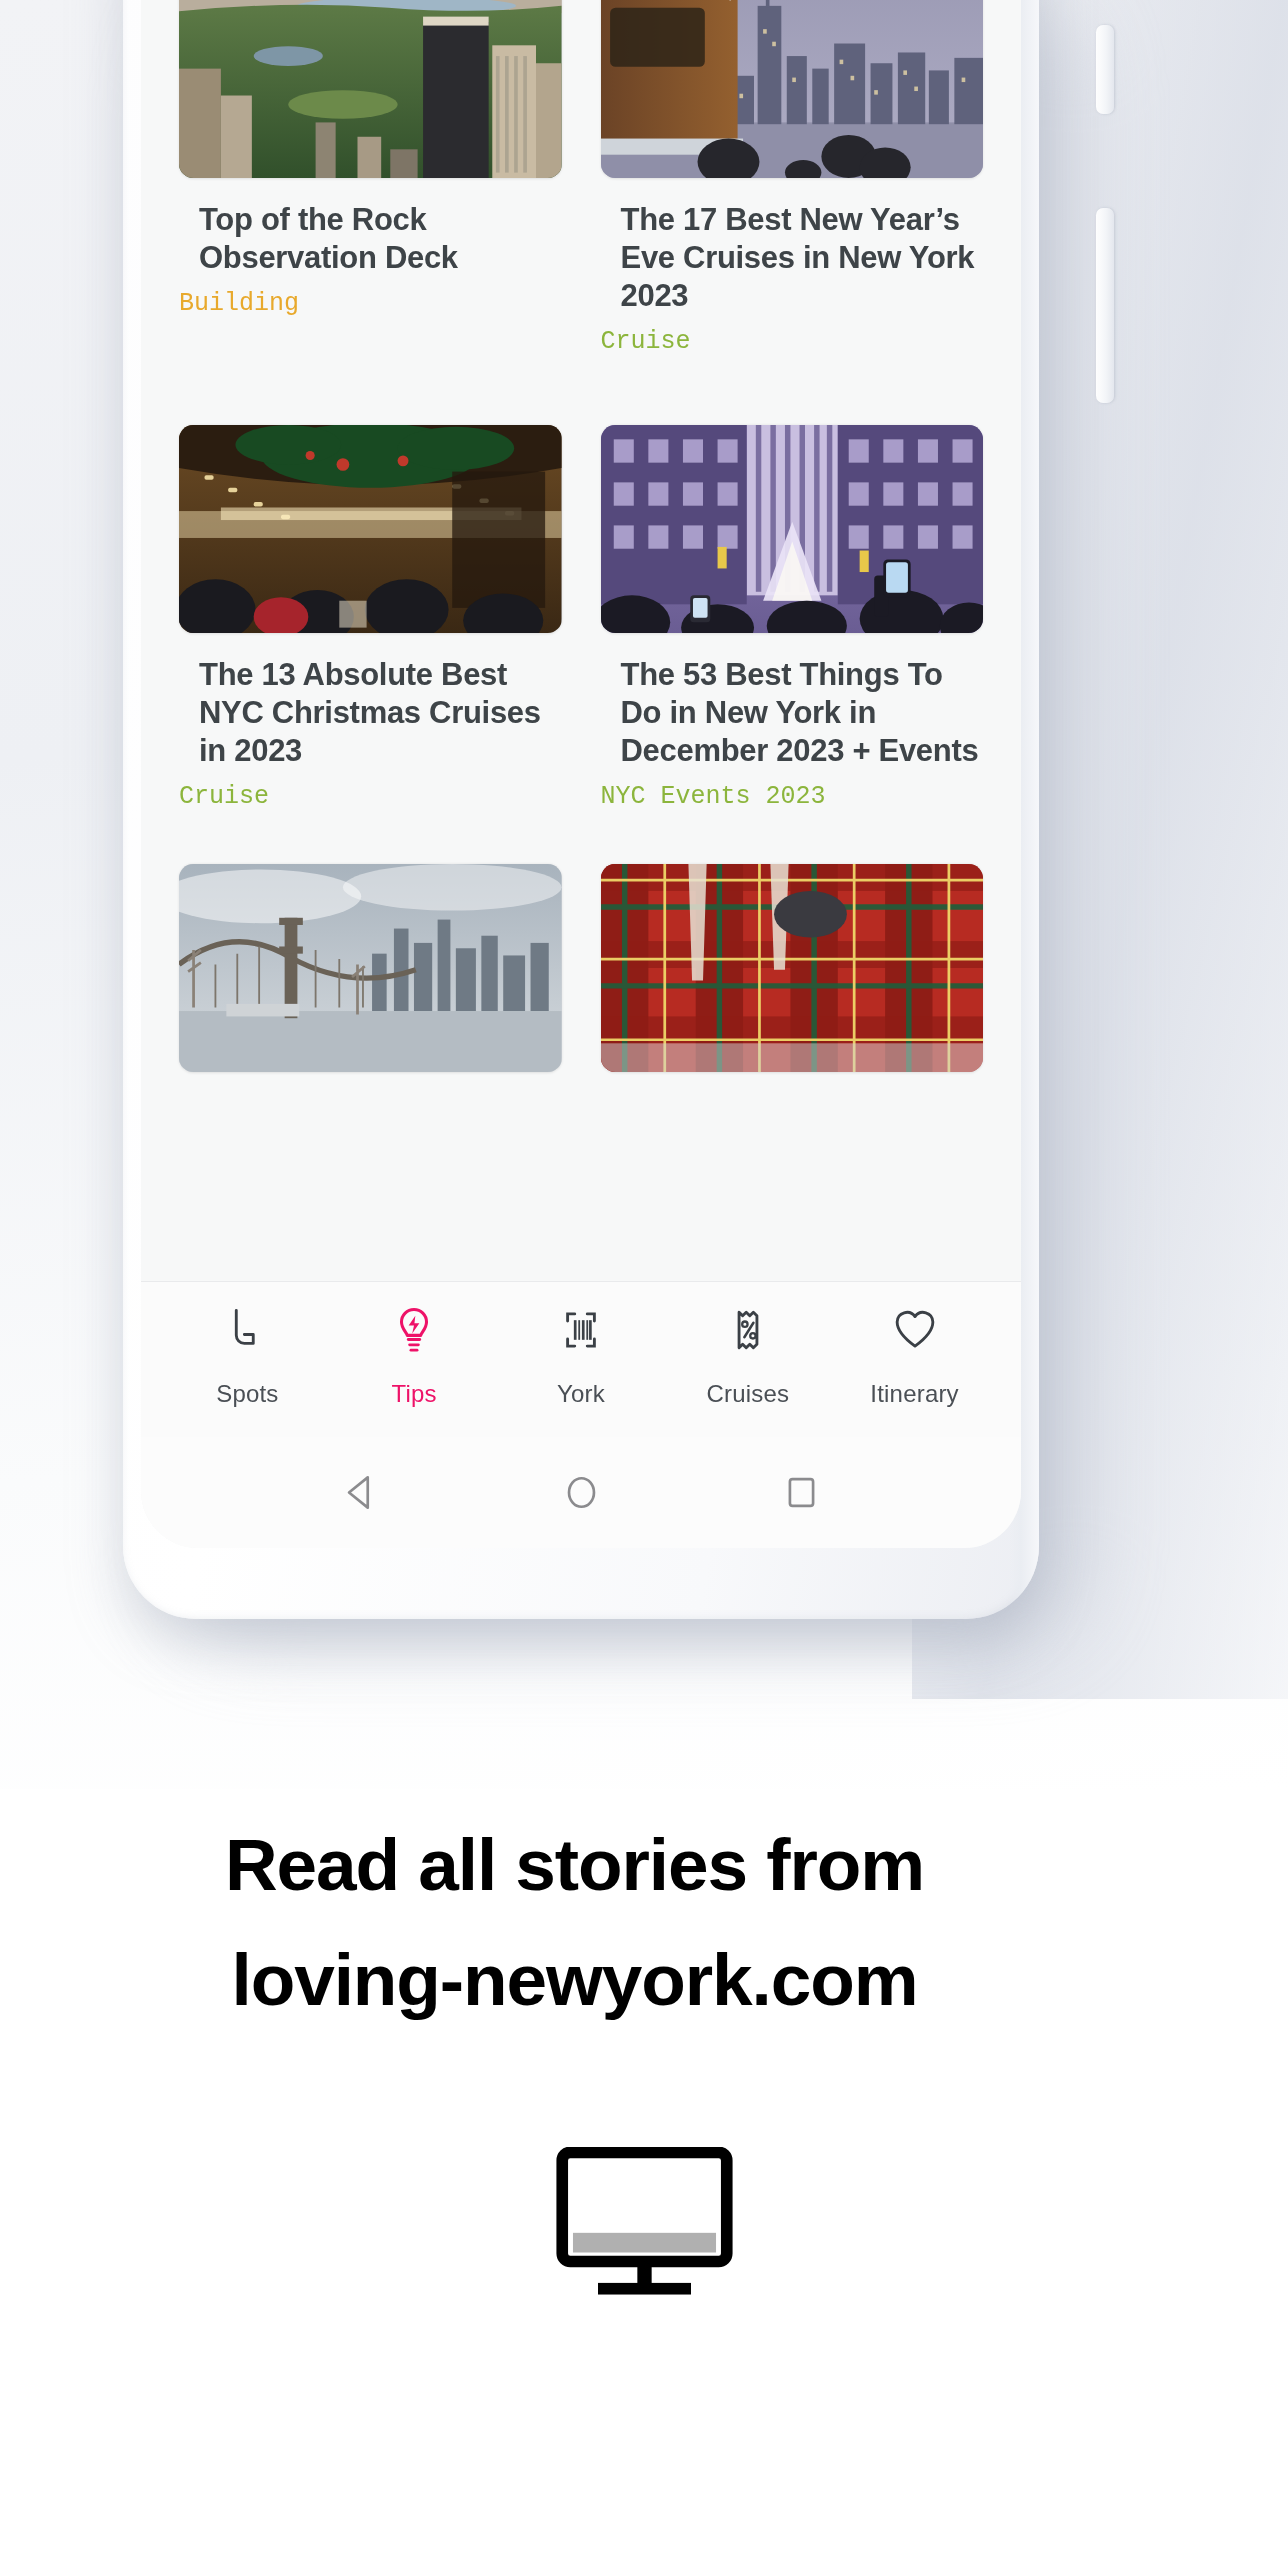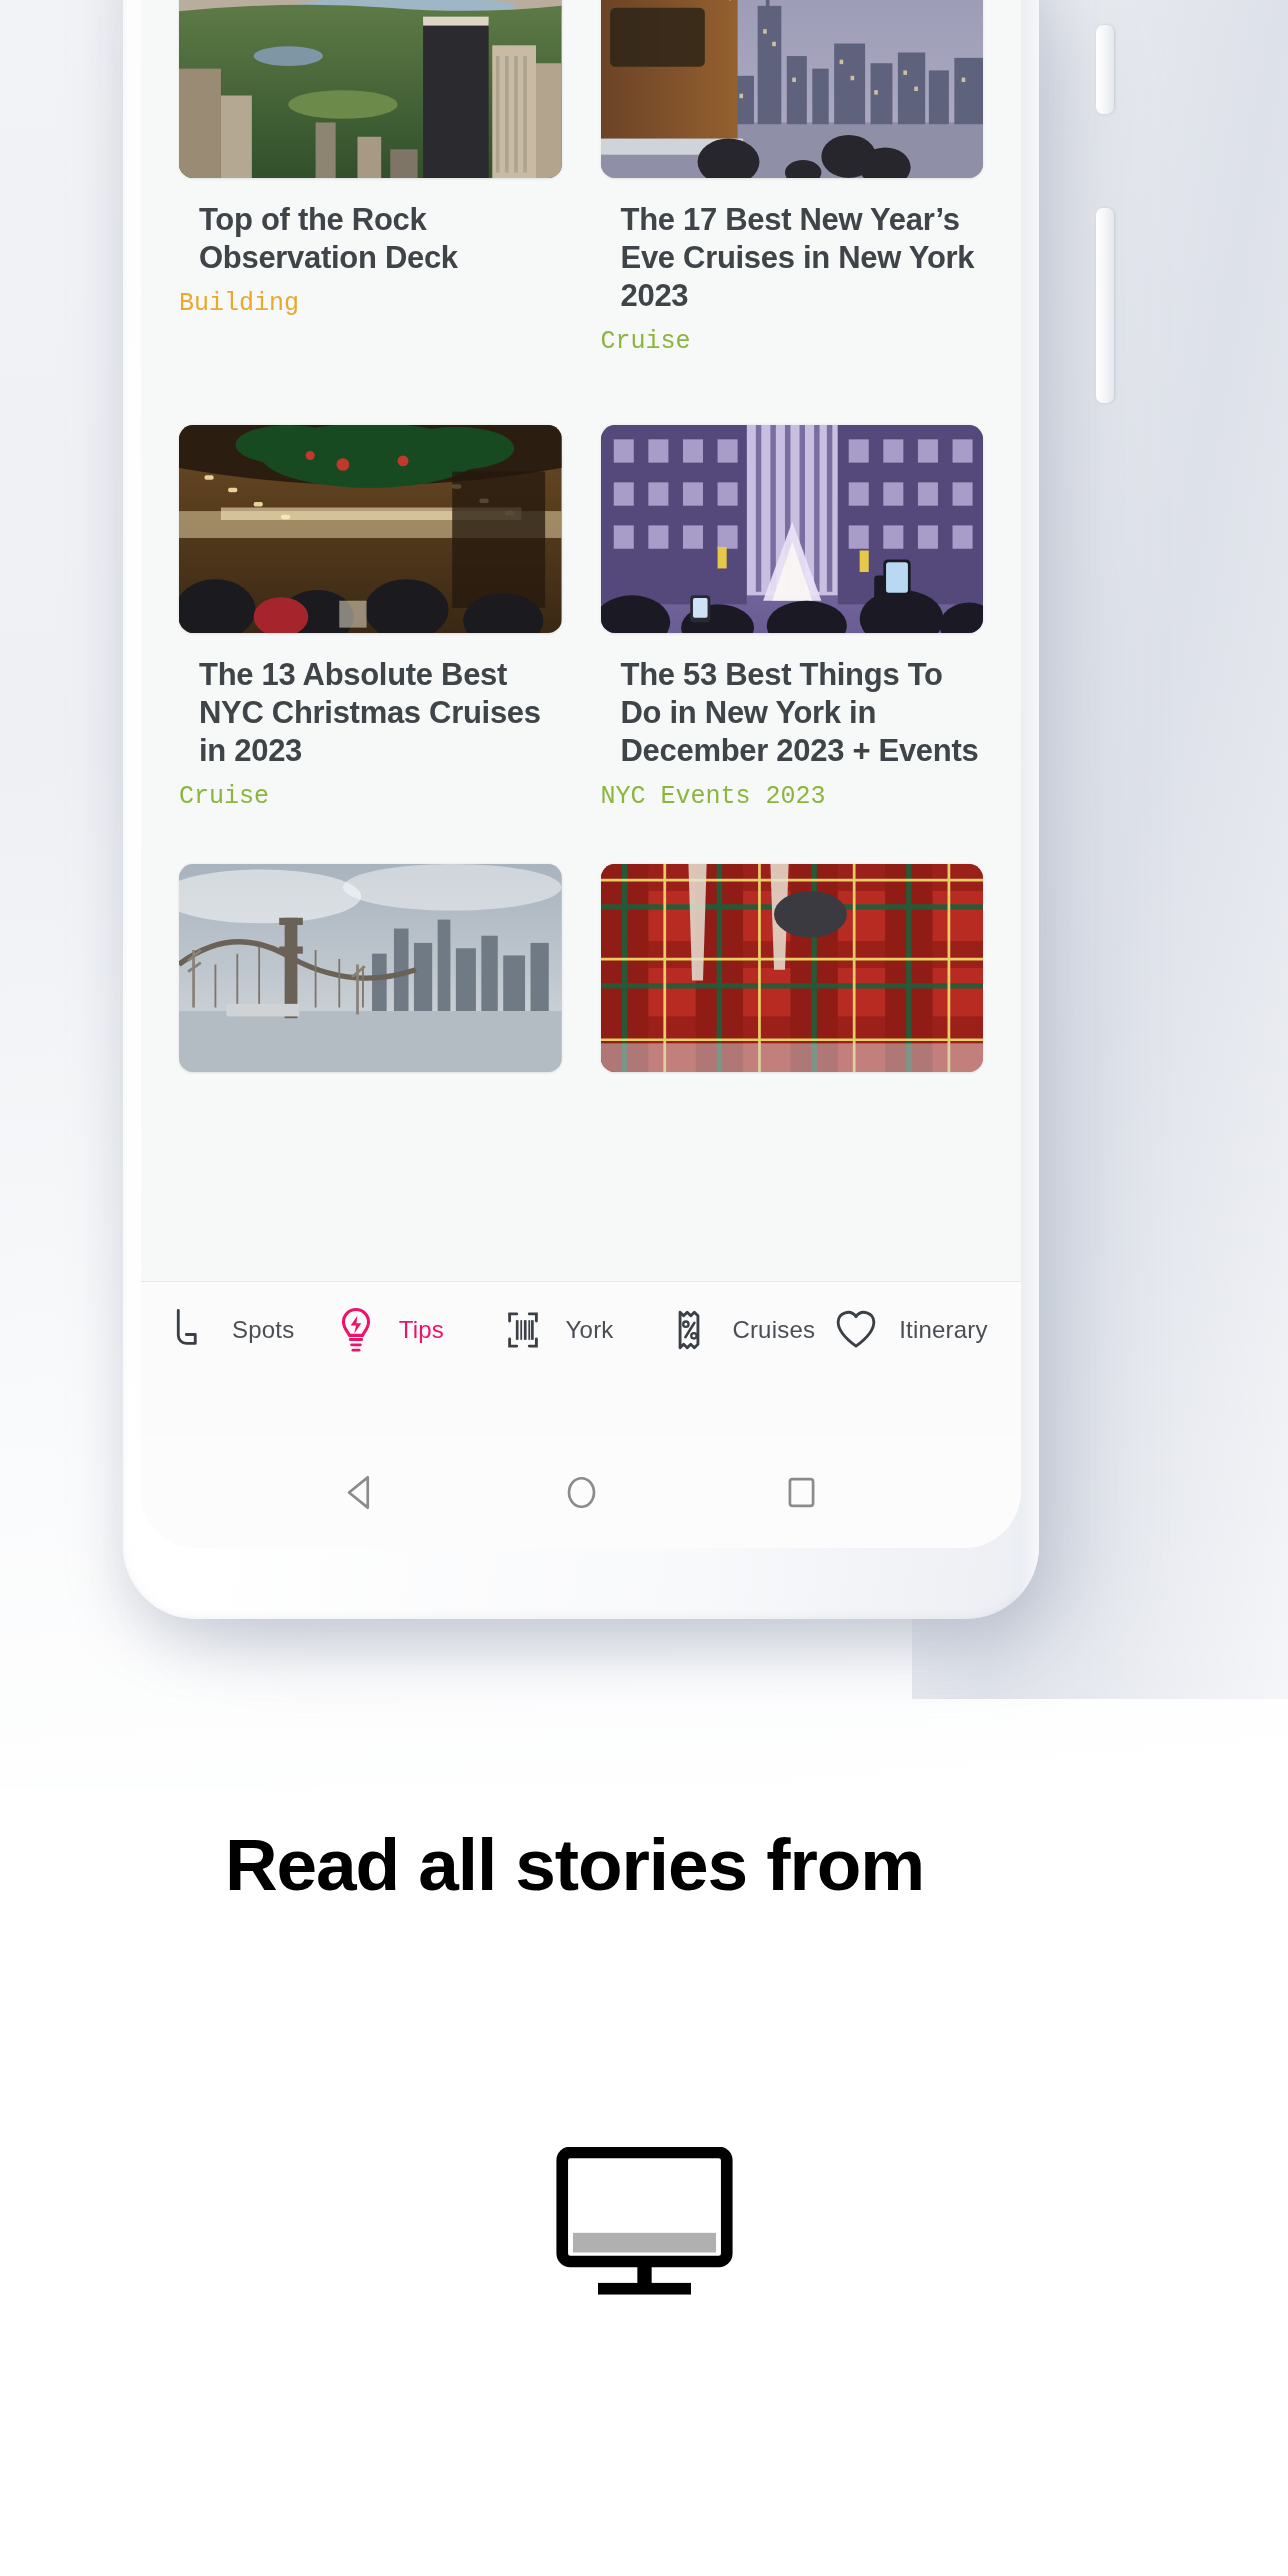--- a/index.html
+++ b/index.html
@@ -142,23 +142,23 @@
     height: 156px;
     background: #fbfbfb;
     border-top: 0.9px solid #e9eaec;
     display: flex;
     align-items: flex-start;
     padding: 23px 23px 0 23px;
   }
   .tab {
     flex: 1 1 0;
     display: flex;
-    flex-direction: row;
+    flex-direction: column;
     align-items: center;
-    gap: 18px;
+    gap: 25px;
   }
   .tab-icon { width: 50px; height: 50px; display: block; }
   .tab-label {
     font-size: 24px;
     color: #4a4f55;
     letter-spacing: 0.2px;
   }
   .tab.active .tab-label { color: #ee1268; }
 
   
@@ -603,20 +603,21 @@
             </svg>
           </div>
 
         </div>
       </div>
     </div>
   </div>
 
   <div id="caption">
     <div class="caption-line">Read all stories from</div>
+    <div class="caption-line">loving-newyork.com</div>
   </div>
 
   <div id="monitor">
     <svg width="179" height="152" viewBox="0 0 200 170" aria-hidden="true">
       <rect x="8" y="6" width="184" height="122" rx="9" fill="none" stroke="#000000" stroke-width="13"></rect>
       <rect x="20" y="96" width="160" height="22" fill="#b0b0b0"></rect>
       <rect x="92" y="128" width="16" height="26" fill="#000000"></rect>
       <rect x="48" y="152" width="104" height="13" fill="#000000"></rect>
     </svg>
   </div>

